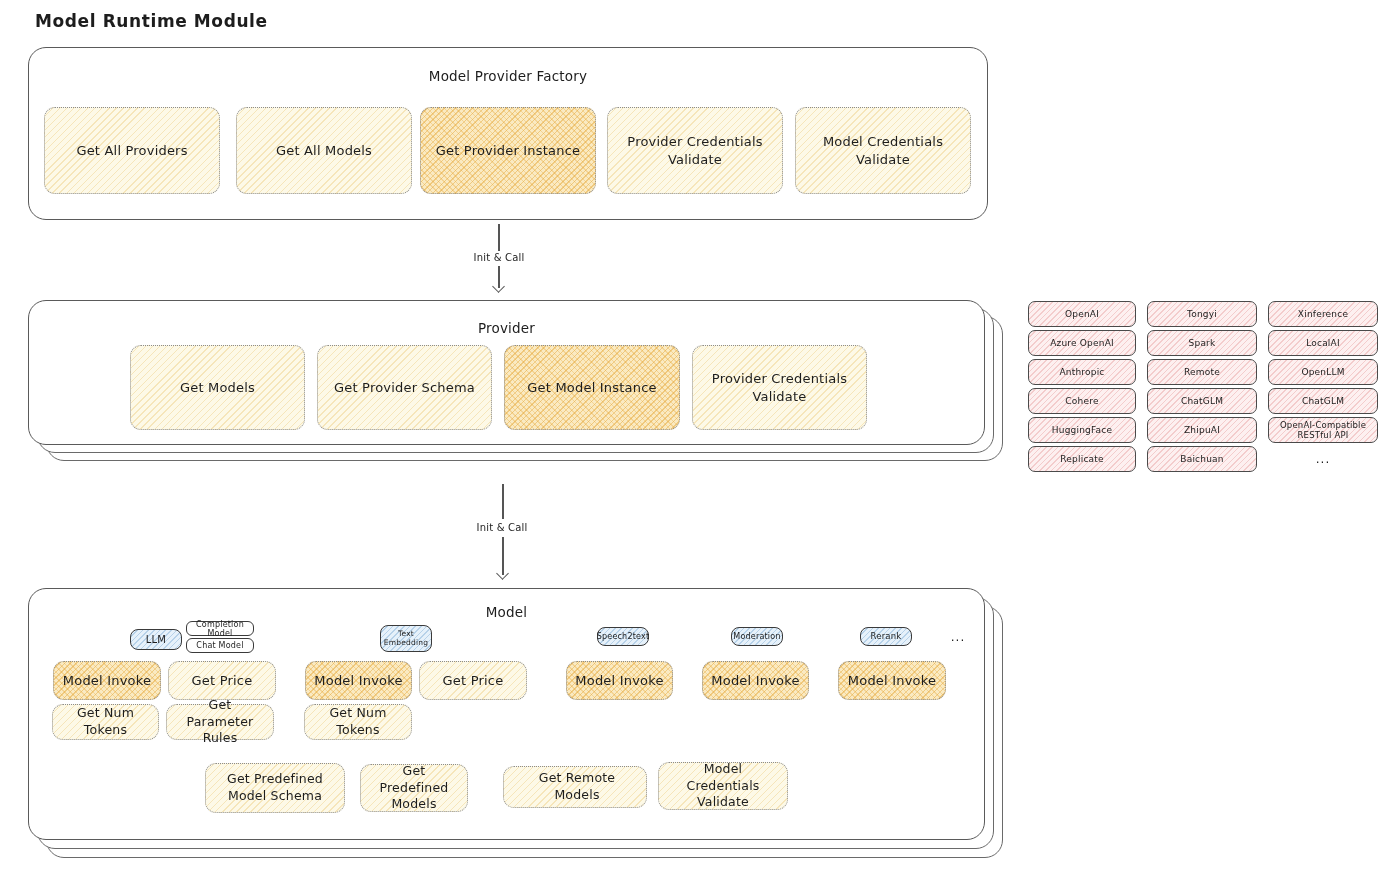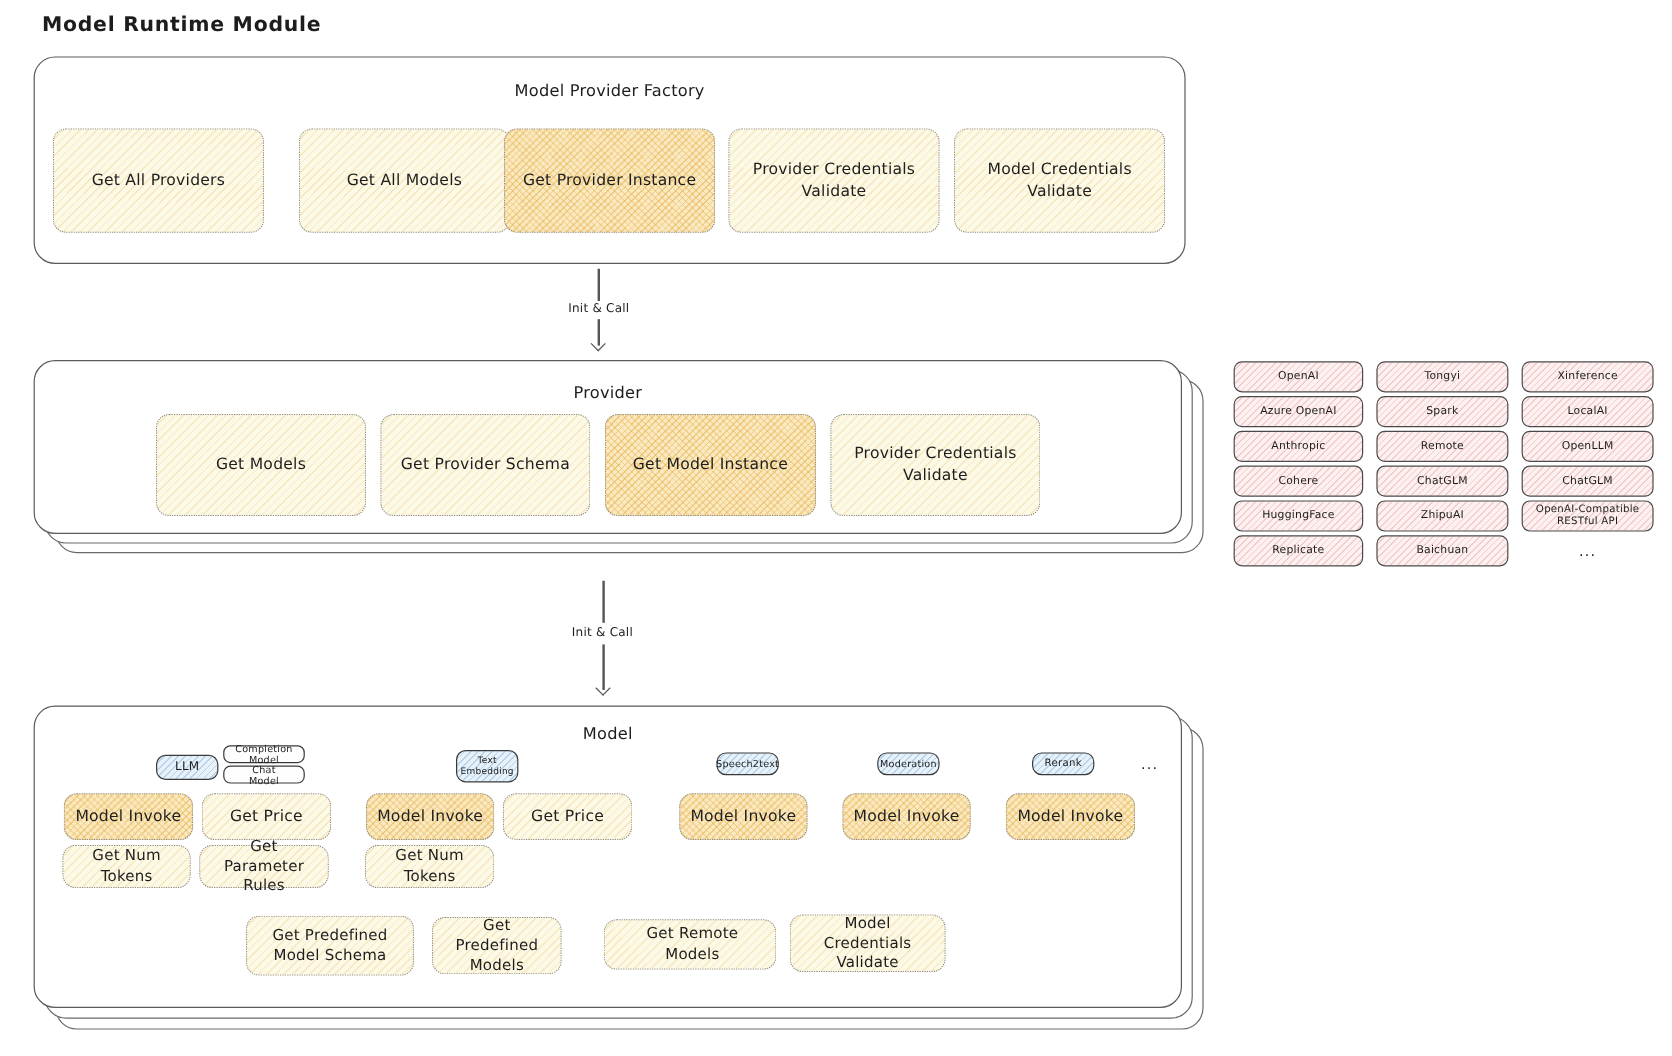--- a/index.html
+++ b/index.html
@@ -35,21 +35,21 @@
   .tab{
     border:1.2px solid #3a3a3a;border-radius:8px;
     display:flex;align-items:center;justify-content:center;text-align:center;
     font-size:9px;line-height:1.15;padding:1px 3px;
     background-color:#e6f1fa;
     background-image:repeating-linear-gradient(135deg,rgba(112,163,208,.4) 0 1px,transparent 1px 4px);
   }
   .minitab{
     border:1.1px solid #3a3a3a;border-radius:6px;background:#fefefe;
     display:flex;align-items:center;justify-content:center;text-align:center;
-    font-size:8px;padding:0 16px;
+    font-size:8px;padding:0 2px;
   }
   .vline{width:1.6px;background:#555;}
   .arrow-label{font-size:10px;background:#fff;text-align:center;padding:1px 0;}
   .arrow-head{
     width:9px;height:9px;border-left:1.6px solid #555;border-bottom:1.6px solid #555;
     transform:rotate(-45deg);
   }
   .grid-providers{
     display:grid;grid-template-columns:108px 110px 110px;grid-auto-rows:26px;
     column-gap:11px;row-gap:3px;
@@ -60,21 +60,21 @@
 <body>
 
 <div class="canvas">
 
   <div class="abs page-title" style="left:35px;top:11px;">Model Runtime Module</div>
 
   <div class="abs frame" style="left:28px;top:47px;width:960px;height:173px;"></div>
   <div class="abs frame-title" style="left:28px;top:68px;width:960px;">Model Provider Factory</div>
 
   <div class="abs node" style="left:44px;top:107px;width:176px;height:87px;">Get All Providers</div>
-  <div class="abs node" style="left:249px;top:107px;width:176px;height:87px;">Get All Models</div>
+  <div class="abs node" style="left:236px;top:107px;width:176px;height:87px;">Get All Models</div>
   <div class="abs node em" style="left:420px;top:107px;width:176px;height:87px;">Get Provider Instance</div>
   <div class="abs node" style="left:607px;top:107px;width:176px;height:87px;">Provider Credentials Validate</div>
   <div class="abs node" style="left:795px;top:107px;width:176px;height:87px;">Model Credentials Validate</div>
 
   <div class="abs vline" style="left:498px;top:224px;height:27px;"></div>
   <div class="abs arrow-label" style="left:454px;top:251px;width:90px;">Init &amp; Call</div>
   <div class="abs vline" style="left:498px;top:266px;height:22px;"></div>
   <div class="abs arrow-head" style="left:494px;top:282px;"></div>
 
   <div class="abs stack" style="left:46px;top:316px;width:957px;height:145px;"></div>

